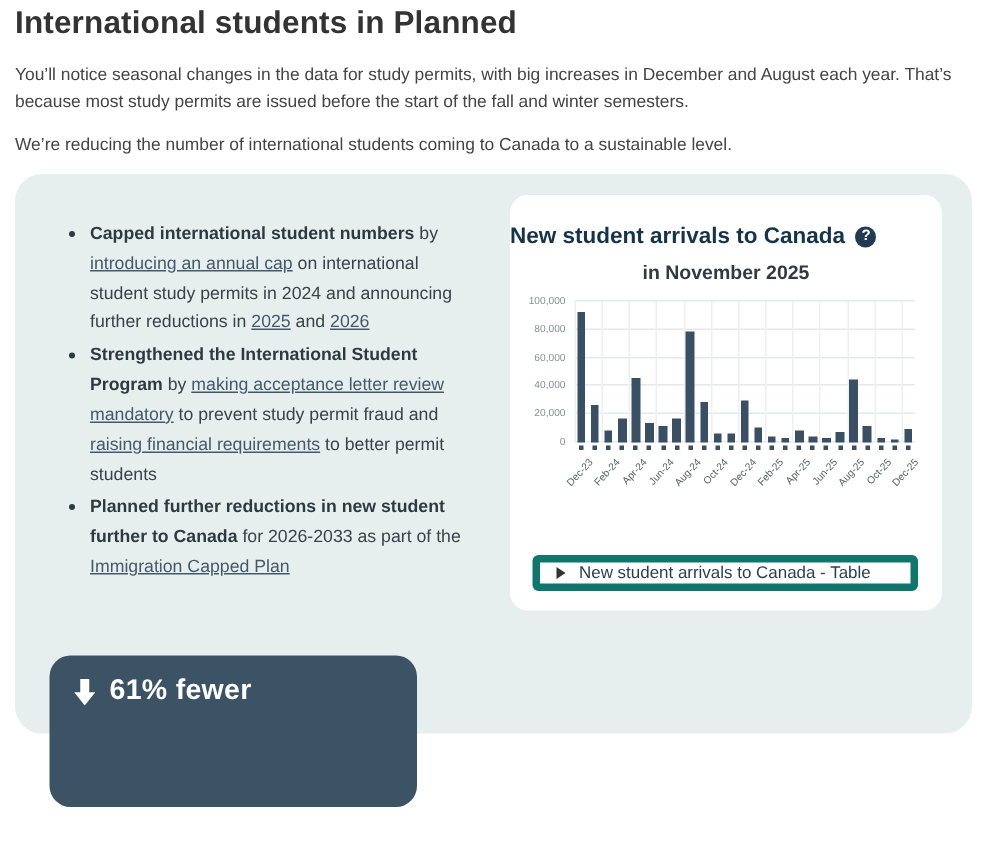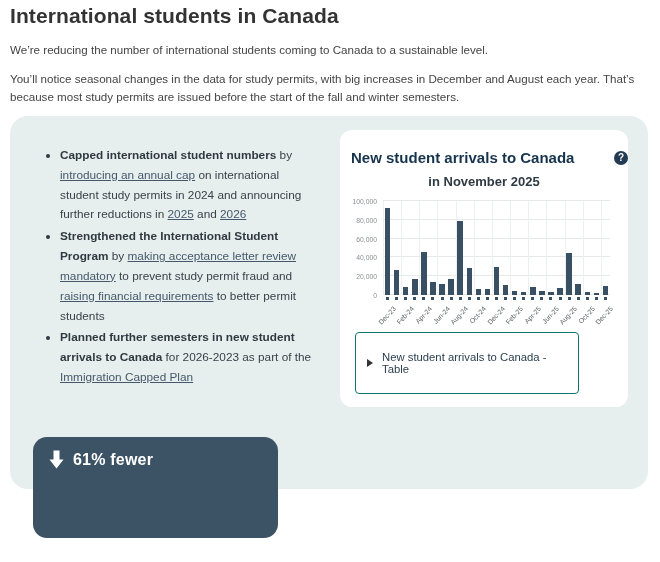--- a/index.html
+++ b/index.html
@@ -18,63 +18,63 @@
   .left-col{position:absolute;left:20px;top:16px;width:305px;}
   .section-heading{font-size:14.5px;font-weight:700;color:#2e3a40;margin:0 0 20px 0;}
   ul.done-list{margin:14px 0 0 0;padding:0 0 0 30px;list-style:disc;}
   ul.done-list li{font-size:11.8px;color:#3a4249;line-height:1.68;margin:0 16px 2px 0;}
   ul.done-list li::marker{color:#2e3a40;}
   .seg-bold{font-weight:700;color:#2f3940;}
   .seg-link{color:#45586b;text-decoration:underline;cursor:pointer;}
 
   
   .chart-card{position:absolute;left:330px;top:14px;width:288px;height:277px;background:#fff;border-radius:12px;}
-  .chart-card-title{display:flex;align-items:center;justify-content:space-between;gap:7px;margin-top:19px;font-size:15px;font-weight:700;color:#16334e;margin-left:11px;}
+  .chart-card-title{display:flex;align-items:center;justify-content:flex-start;gap:7px;margin-top:19px;font-size:15px;font-weight:700;color:#16334e;}
   .help-icon{width:14px;height:14px;border-radius:50%;background:#223a52;color:#fff;font-size:10px;font-weight:700;display:inline-flex;align-items:center;justify-content:center;line-height:1;cursor:pointer;}
   .big-number{text-align:center;font-size:22px;font-weight:700;color:#3f8e89;margin-top:9px;letter-spacing:.3px;}
   .big-subtitle{text-align:center;font-size:13px;font-weight:700;color:#2f3a42;margin-top:8px;}
 
   .chart{position:relative;height:140px;margin-top:12px;}
   .yaxis{position:absolute;left:0;top:0;width:40px;height:94px;}
   .yaxis span{position:absolute;right:3px;font-size:6.8px;color:#8a8f94;transform:translateY(-50%);}
   .plot{position:absolute;left:43px;top:0;width:227px;height:94px;}
   .hgrid{position:absolute;left:0;width:100%;height:1px;background:#e6e9ea;}
   .vgrid{position:absolute;top:0;width:1px;height:94px;background:#edf0f1;}
   .bar{position:absolute;bottom:0;width:5.5px;background:#394f63;}
   .xtick{position:absolute;top:96px;width:3px;height:3px;background:#394f63;}
   .xlabels{position:absolute;left:43px;top:101px;width:227px;height:38px;}
   .xlabels span{position:absolute;top:3px;font-size:6.8px;color:#5a6065;white-space:nowrap;transform:translateX(-100%) rotate(-47deg);transform-origin:100% 0;}
 
-  .table-toggle{position:absolute;left:15px;bottom:13px;width:224px;box-sizing:border-box;background:#fff;border:1px solid #0f766e;border-radius:4px;padding:18px 11px;display:flex;align-items:center;gap:9px;cursor:pointer;}
+  .table-toggle{position:absolute;left:15px;bottom:13px;width:257px;box-sizing:border-box;background:#fff;border:5px solid #0f766e;border-radius:4px;padding:1px 11px;display:flex;align-items:center;gap:9px;cursor:pointer;}
   .toggle-triangle{width:0;height:0;border-left:6px solid #333;border-top:4px solid transparent;border-bottom:4px solid transparent;}
   .table-toggle-label{font-size:11.3px;color:#2b3e50;}
 
   
   .dark-box{position:absolute;left:33px;top:437px;width:245px;height:101px;box-sizing:border-box;background:#3c5366;border-radius:14px;padding:13px 16px 12px 16px;color:#fff;}
-  .stat-line{display:flex;align-items:center;gap:9px;font-size:16px;font-weight:700;letter-spacing:.2px;}
+  .stat-line{display:flex;align-items:center;gap:9px;font-size:19px;font-weight:700;letter-spacing:.2px;}
   .stat-desc{font-size:10.8px;line-height:1.6;margin-top:8px;color:#f2f5f7;}
 </style>
 </head>
 <body>
 
 <div class="page">
 
   <div class="header">
-    <h1 class="page-title">International students in Canada</h1>
+    <h1 class="page-title">International students in Planned</h1>
+    <p class="intro-p">You’ll notice seasonal changes in the data for study permits, with big increases in December and August each year. That’s because most study permits are issued before the start of the fall and winter semesters.</p>
     <p class="intro-p">We’re reducing the number of international students coming to Canada to a sustainable level.</p>
-    <p class="intro-p">You’ll notice seasonal changes in the data for study permits, with big increases in December and August each year. That’s because most study permits are issued before the start of the fall and winter semesters.</p>
   </div>
 
   <div class="mint-card">
 
     <div class="left-col">
       <ul class="done-list">
           <li><span class="seg-bold">Capped international student numbers</span><span class=""> by </span><a class="seg-link">introducing an annual cap</a><span class=""> on international student study permits in 2024 and announcing further reductions in </span><a class="seg-link">2025</a><span class=""> and </span><a class="seg-link">2026</a></li>
           <li><span class="seg-bold">Strengthened the International Student Program</span><span class=""> by </span><a class="seg-link">making acceptance letter review mandatory</a><span class=""> to prevent study permit fraud and </span><a class="seg-link">raising financial requirements</a><span class=""> to better permit students</span></li>
-          <li><span class="seg-bold">Planned further semesters in new student arrivals to Canada</span><span class=""> for 2026-2023 as part of the </span><a class="seg-link">Immigration Capped Plan</a></li>
+          <li><span class="seg-bold">Planned further reductions in new student further to Canada</span><span class=""> for 2026-2033 as part of the </span><a class="seg-link">Immigration Capped Plan</a></li>
         </ul>
     </div>
 
     <div class="chart-card">
       <div class="chart-card-title">
         <span>New student arrivals to Canada</span>
         <span class="help-icon">?</span>
       </div>
       <div class="big-subtitle">in November 2025</div>
 

